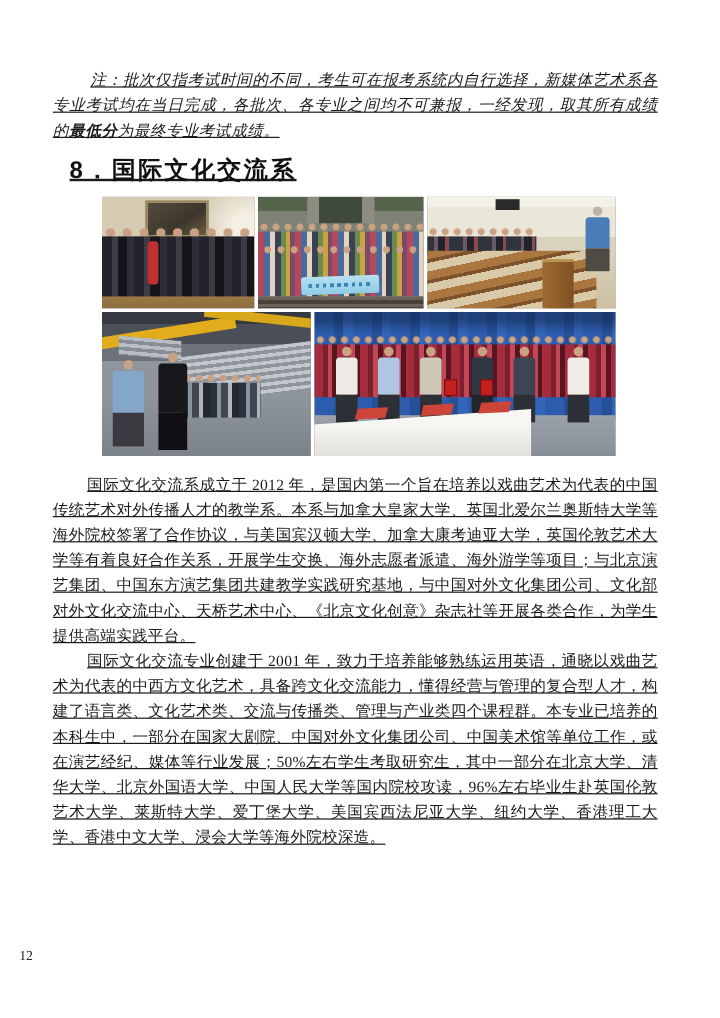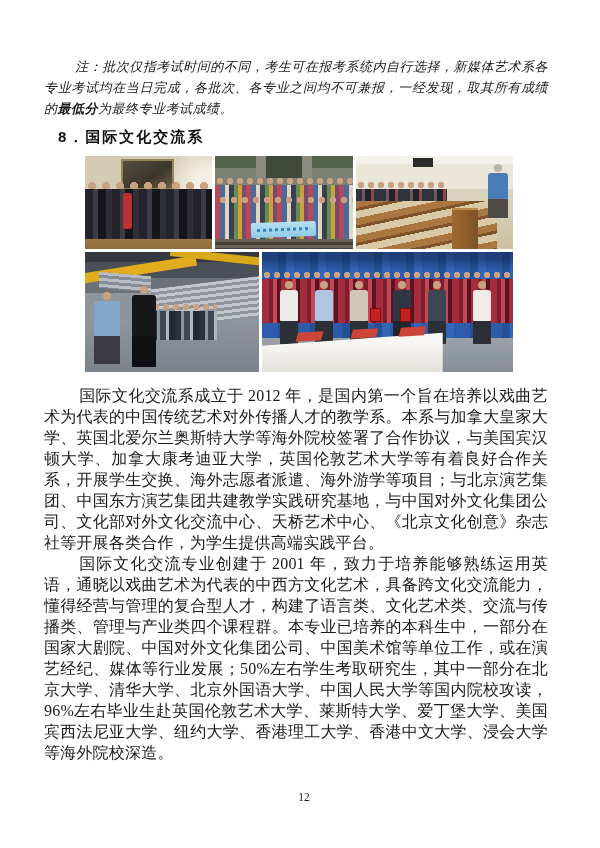--- a/index.html
+++ b/index.html
@@ -1,31 +1,31 @@
 <!DOCTYPE html>
 <html><head>
 <meta charset="utf-8">
 <style>
   html,body { margin:0; padding:0; background:#ffffff; }
   .page {
     position:relative; width:592px; height:848px; background:#ffffff;
     overflow:hidden; box-sizing:border-box;
-    font-family:"Liberation Serif","DejaVu Serif",serif; color:#1a1a1a;
+    font-family:"Liberation Serif","DejaVu Serif",serif; color:#1a1a1a;text-decoration:underline;
   }
   
   .note {
     margin:56px 44px 0 44px; font-size:13px; line-height:21px;
     text-align:justify; text-indent:2.4em; font-style:italic;
     letter-spacing:.5px;
   }
   .note b { font-style:italic; }
   
   .heading {
     margin:9px 0 0 58px; font-family:"Liberation Sans","DejaVu Sans",sans-serif;
-    font-weight:bold; font-size:15px; letter-spacing:2px; color:#111;
+    font-weight:bold; font-size:20px; letter-spacing:2px; color:#111;
   }
   
   .collage { width:428px; margin:9px 0 0 85px; }
   .crow { display:flex; gap:3px; }
   .crow-top { height:93px; }
   .crow-bottom { height:120px; margin-top:3px; }
   .photo { position:relative; overflow:hidden; background:#999; }
   .p1 { width:128px; } .p2 { width:139px; } .p3 { width:158px; }
   .p4 { width:174px; } .p5 { width:251px; }
   .abs { position:absolute; }
@@ -102,28 +102,28 @@
   .f3 .ft { background:#cfc8b8; } .f4 .ft { background:#2f3744; } .f4 .fl { background:#22262c; }
   .f5 .ft { background:#3c4652; } .f6 .ft { background:#efece6; }
   .f1{left:7%;} .f2{left:21%;} .f3{left:35%;} .f4{left:52%;} .f5{left:66%;} .f6{left:84%;}
   .p5-folder { top:47%; width:11px; height:14px; background:#c42020; border:1px solid #7e1010; box-sizing:border-box; }
   .fo1 { left:43%; } .fo2 { left:55%; }
   .p5-table { left:-1%; bottom:0; width:73%; height:34%; background:linear-gradient(180deg,#f7f6f3 0 35%,#e2e0da); clip-path:polygon(0 36%, 100% 4%, 100% 100%, 0 100%); }
   .p5-card { width:25px; height:9px; background:#cd4438; transform:skewX(-18deg) rotate(-3deg); }
   .c1 { left:14%; bottom:26%; } .c2 { left:36%; bottom:28%; } .c3 { left:55%; bottom:30%; }
   
   .body-text { margin:13px 44px 0 44px; }
-  .body-text p { margin:0; font-size:16px; line-height:21px; text-align:justify; text-indent:2.2em; letter-spacing:.2px; }
+  .body-text p { margin:0; font-size:13px; line-height:21px; text-align:justify; text-indent:2.2em; letter-spacing:.2px; }
   
   .contact-line, .exam-line {
     margin:20px 0 0 92px; font-family:"Liberation Sans","DejaVu Sans",sans-serif;
     font-weight:bold; font-size:13.5px; letter-spacing:1.5px; color:#111;
   }
   
-  .page-number { position:absolute; left:16px; right:0; top:791px; text-align:center; font-size:11.5px; color:#222; }
+  .page-number { position:absolute; left:16px; right:0; top:791px; font-size:11.5px; color:#222; }
 </style>
 </head>
 <body>
 
 <div class="page">
 
   <p class="note"><span>注：批次仅指考试时间的不同，考生可在报考系统内自行选择，新媒体艺术系各专业考试均在当日完成，各批次、各专业之间均不可兼报，一经发现，取其所有成绩的</span><b>最低分</b><span>为最终专业考试成绩。</span></p>
 
   <div class="heading">8．国际文化交流系</div>
 

